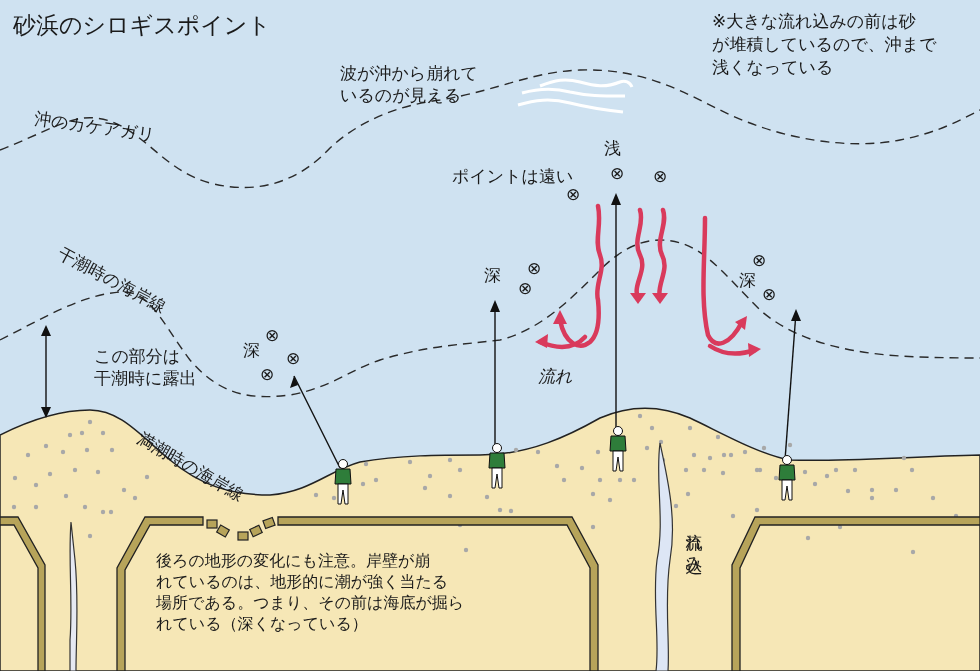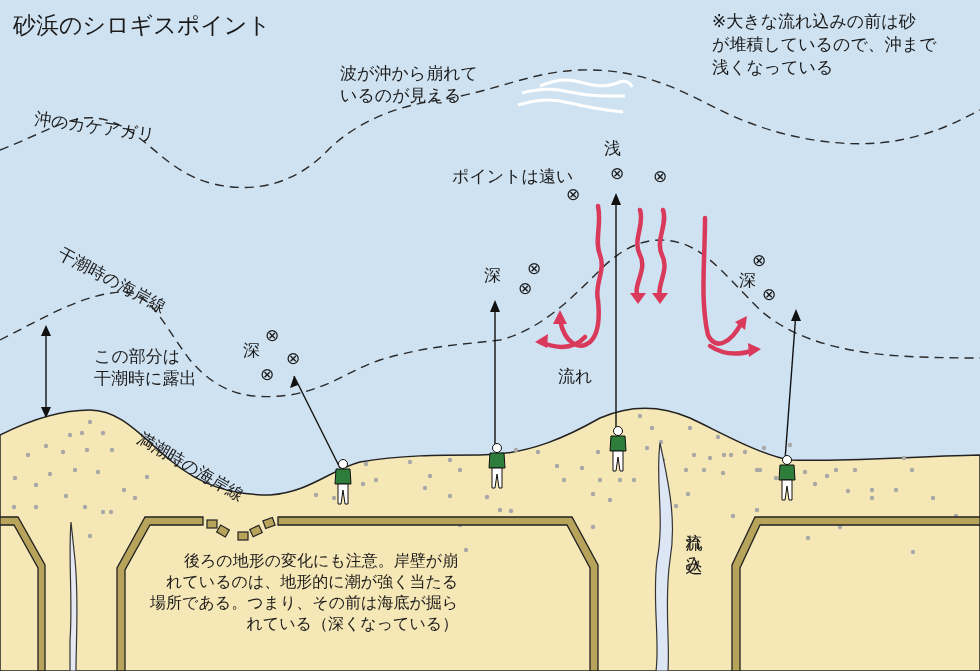--- a/index.html
+++ b/index.html
@@ -226,19 +226,19 @@
 浅くなっている</div>
   <div class="lbl t17" style="left:64px;top:243px;transform:rotate(28deg);transform-origin:left top;">干潮時の海岸線</div>
   <div class="lbl t17 ml" style="left:60px;top:345px;line-height:1.3;margin-left:34px;">この部分は
 干潮時に露出</div>
   <div class="lbl t17" style="left:144px;top:428px;transform:rotate(30deg);transform-origin:left top;">満潮時の海岸線</div>
   <div class="lbl t17" style="left:452px;top:160px;margin-top:6px;">ポイントは遠い</div>
   <div class="lbl t17" style="left:604px;top:138px;">浅</div>
   <div class="lbl t17" style="left:484px;top:265px;">深</div>
   <div class="lbl t17" style="left:739px;top:270px;">深</div>
   <div class="lbl t17" style="left:243px;top:340px;">深</div>
-  <div class="lbl t17" style="left:558px;top:366px;">流れ</div>
+  <div class="lbl t17" style="left:538px;top:366px;font-style:italic;">流れ</div>
   <div class="lbl vert" style="left:684px;top:520px;">流れ込み</div>
-  <div class="lbl t16 ml" style="left:150px;top:550px;text-align:right;">後ろの地形の変化にも注意。岸壁が崩
+  <div class="lbl t16 ml" style="left:156px;top:550px;">後ろの地形の変化にも注意。岸壁が崩
 れているのは、地形的に潮が強く当たる
 場所である。つまり、その前は海底が掘ら
 れている（深くなっている）</div>
 </div>
 
 </body></html>

